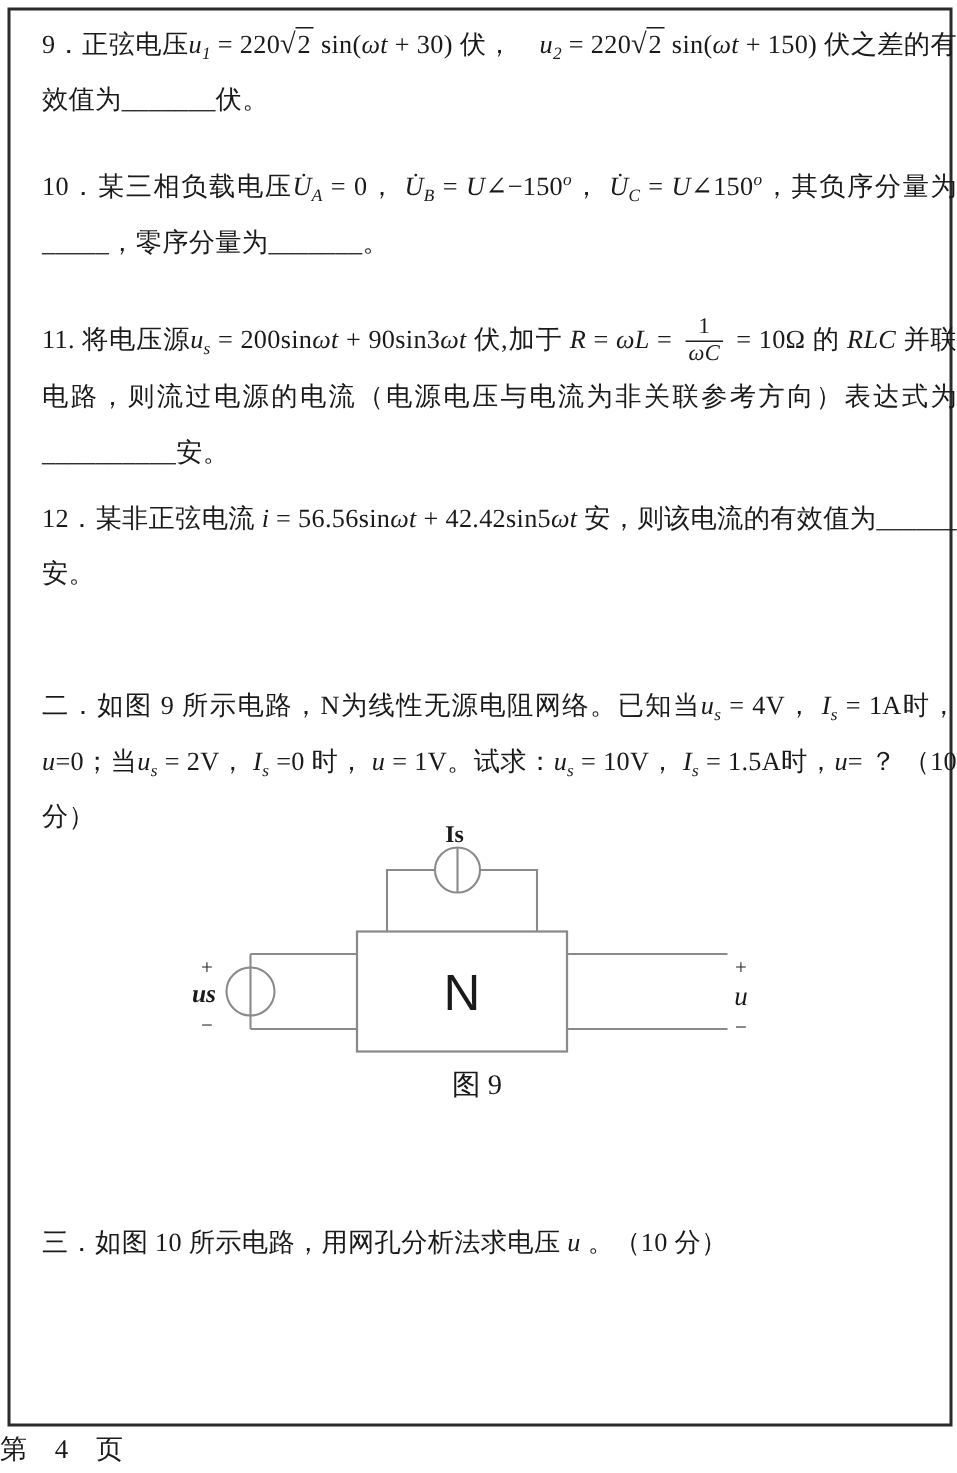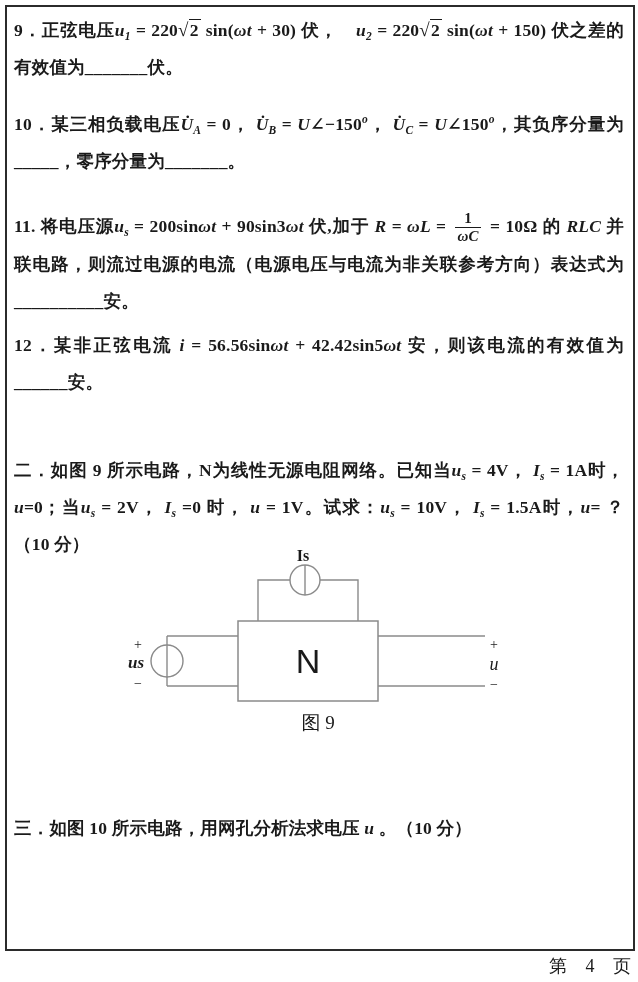--- a/index.html
+++ b/index.html
@@ -6,41 +6,40 @@
   body{
     width:638px;height:982px;position:relative;background:#ffffff;
     font-family:"Liberation Serif","DejaVu Serif",serif;color:#1a1a1a;
     overflow:hidden;
   }
   .page-border{
     position:absolute;left:5px;top:5px;width:626px;height:942px;
     border:2px solid #2b2b2b;background:#ffffff;
   }
   .para{
-    position:absolute;left:14px;width:610px;
+    position:absolute;left:28px;width:610px;
     font-size:17.5px;line-height:37px;text-align:justify;
     letter-spacing:0.2px;
-    font-weight:bold;
   }
   .para sub{font-size:11.5px;font-style:italic;line-height:0;vertical-align:-4px;}
   .para sup{font-size:11.5px;font-style:italic;line-height:0;vertical-align:7px;}
   .it{font-style:italic;}
   .sqrt{white-space:nowrap;}
   .sqrt .sign{font-size:19px;}
   .sqrt .radicand{border-top:1px solid #1a1a1a;padding:0 2px 0 1px;}
   .frac{
     display:inline-block;vertical-align:middle;text-align:center;
     font-size:15px;line-height:1.15;margin:0 4px;
   }
   .frac .num{display:block;border-bottom:1px solid #1a1a1a;padding:0 5px;}
   .frac .den{display:block;font-style:italic;padding:0 2px;}
   .figure{position:absolute;left:100px;top:540px;width:420px;height:205px;}
   .footer{
     position:absolute;left:0;top:951px;width:100%;
-    text-align:right;font-size:18px;line-height:30px;letter-spacing:7px;
+    text-align:left;font-size:18px;line-height:30px;letter-spacing:7px;
   }
 </style>
 </head>
 <body>
 
 <div class="page-border"></div>
 
 <div class="para" style="top:11px">9．正弦电压<span class="it">u</span><sub>1</sub> = 220<span class="sqrt"><span class="sign">√</span><span class="radicand">2</span></span> sin(<span class="it">ωt</span> + 30) 伏，　<span class="it">u</span><sub>2</sub> = 220<span class="sqrt"><span class="sign">√</span><span class="radicand">2</span></span> sin(<span class="it">ωt</span> + 150) 伏之差的有效值为_______伏。</div>
 <div class="para" style="top:106px">10．某三相负载电压<span class="it">U̇</span><sub>A</sub> = 0， <span class="it">U̇</span><sub>B</sub> = <span class="it">U</span>∠−150<sup>o</sup>， <span class="it">U̇</span><sub>C</sub> = <span class="it">U</span>∠150<sup>o</sup>，其负序分量为 _____，零序分量为_______。</div>
 <div class="para" style="top:208px">11. 将电压源<span class="it">u</span><sub>s</sub> = 200sin<span class="it">ωt</span> + 90sin3<span class="it">ωt</span> 伏,加于 <span class="it">R</span> = <span class="it">ωL</span> = <span class="frac"><span class="num">1</span><span class="den">ωC</span></span> = 10Ω 的 <span class="it">RLC</span> 并联电路，则流过电源的电流（电源电压与电流为非关联参考方向）表达式为__________安。</div>

